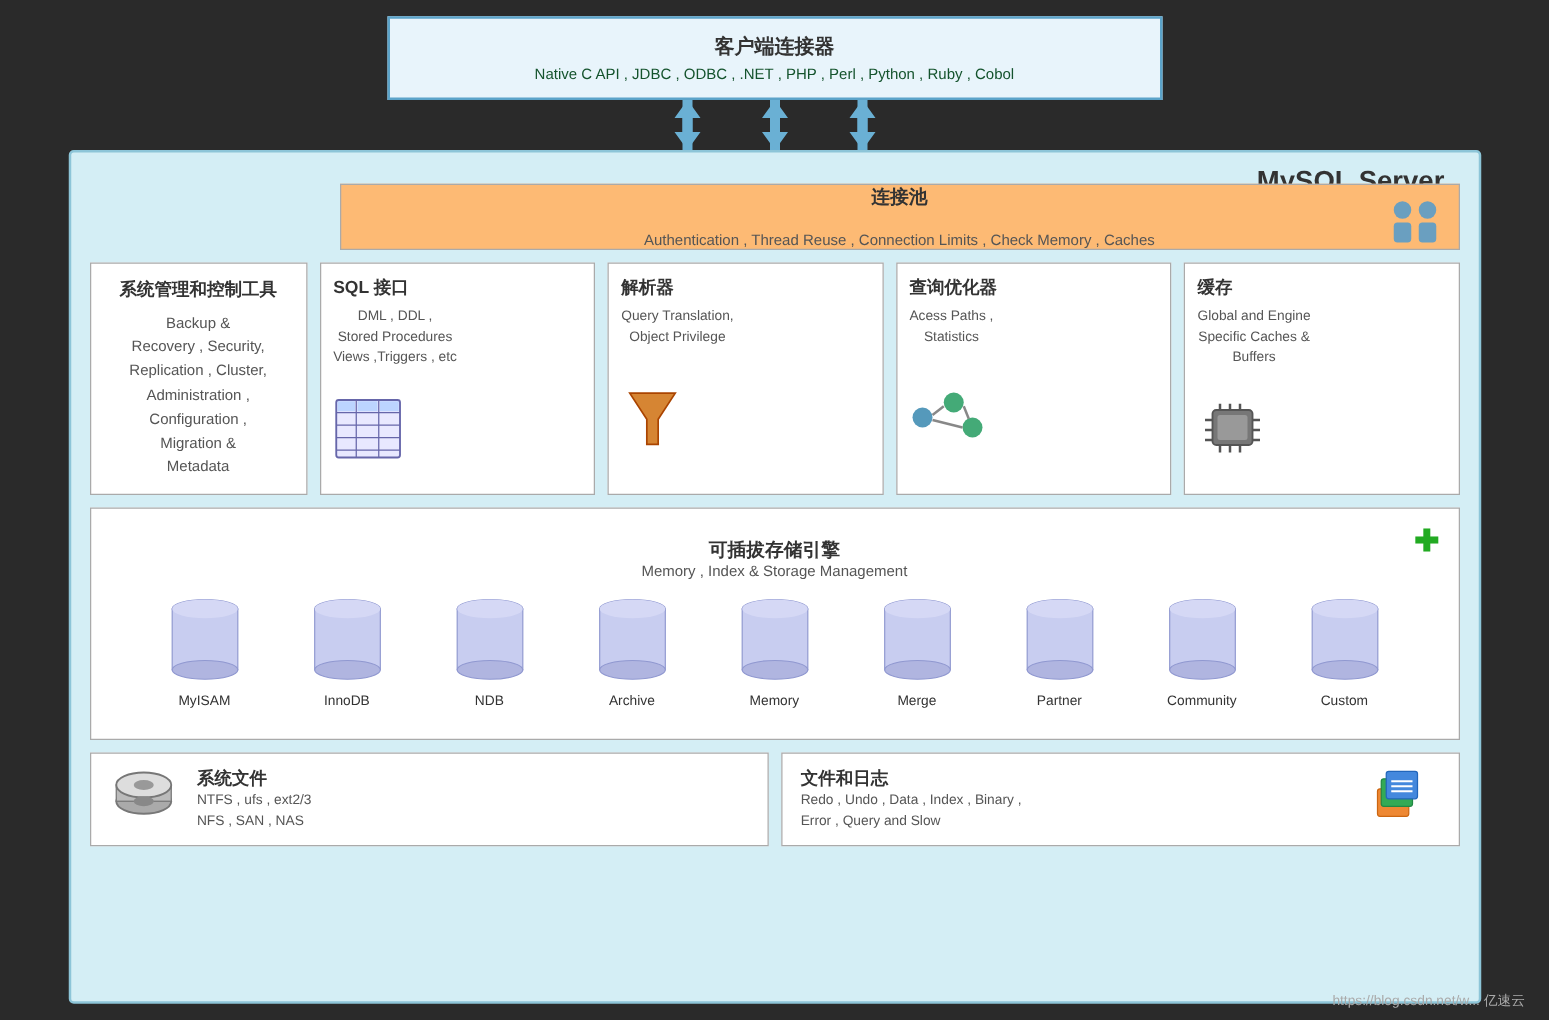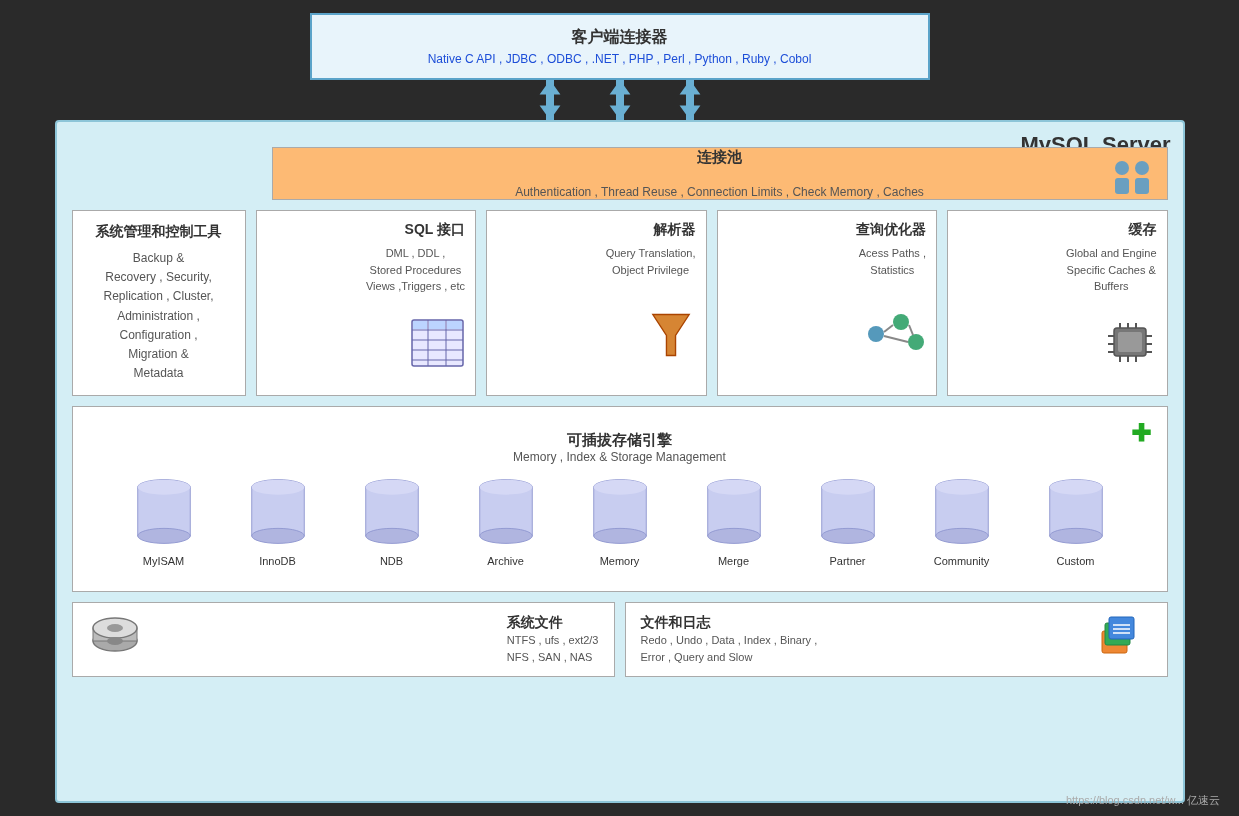--- a/index.html
+++ b/index.html
@@ -34,21 +34,21 @@
       position: relative;
     }
     .client-box .title {
       font-size: 16px;
       font-weight: bold;
       color: #333;
       margin-bottom: 4px;
     }
     .client-box .subtitle {
       font-size: 12px;
-      color: #1d4ed8;
+      color: #14532d;
     }
 
     
     .arrows-row {
       display: flex;
       gap: 40px;
       margin: 0;
       position: relative;
       z-index: 10;
     }
@@ -67,21 +67,21 @@
       background: #d4eef5;
       border: 2px solid #8dc5d8;
       border-radius: 4px;
       padding: 15px;
       position: relative;
       flex: 1;
     }
     .mysql-server-title {
       position: absolute;
       top: 10px;
-      right: 12px;
+      right: 27px;
       font-size: 22px;
       font-weight: bold;
       color: #333;
     }
 
     
     .server-content {
       display: flex;
       flex-direction: column;
       gap: 10px;
@@ -145,21 +145,21 @@
       top: 10px;
       font-size: 28px;
     }
     .func-box {
       flex: 1;
       background: white;
       border: 1px solid #aaa;
       padding: 10px;
       display: flex;
       flex-direction: column;
-      align-items: flex-end;
+      align-items: flex-start;
       gap: 6px;
       min-height: 170px;
     }
     .func-box .box-title {
       font-size: 14px;
       font-weight: bold;
       color: #333;
       text-align: center;
     }
     .func-box .box-content {
@@ -244,21 +244,20 @@
       gap: 10px;
     }
     .bottom-box {
       flex: 1;
       background: white;
       border: 1px solid #aaa;
       padding: 10px 15px;
       display: flex;
       align-items: center;
       gap: 15px;
-      justify-content: space-between;
     }
     .bottom-box .box-title {
       font-size: 14px;
       font-weight: bold;
       color: #333;
     }
     .bottom-box .box-content {
       font-size: 11px;
       color: #555;
       line-height: 1.5;

